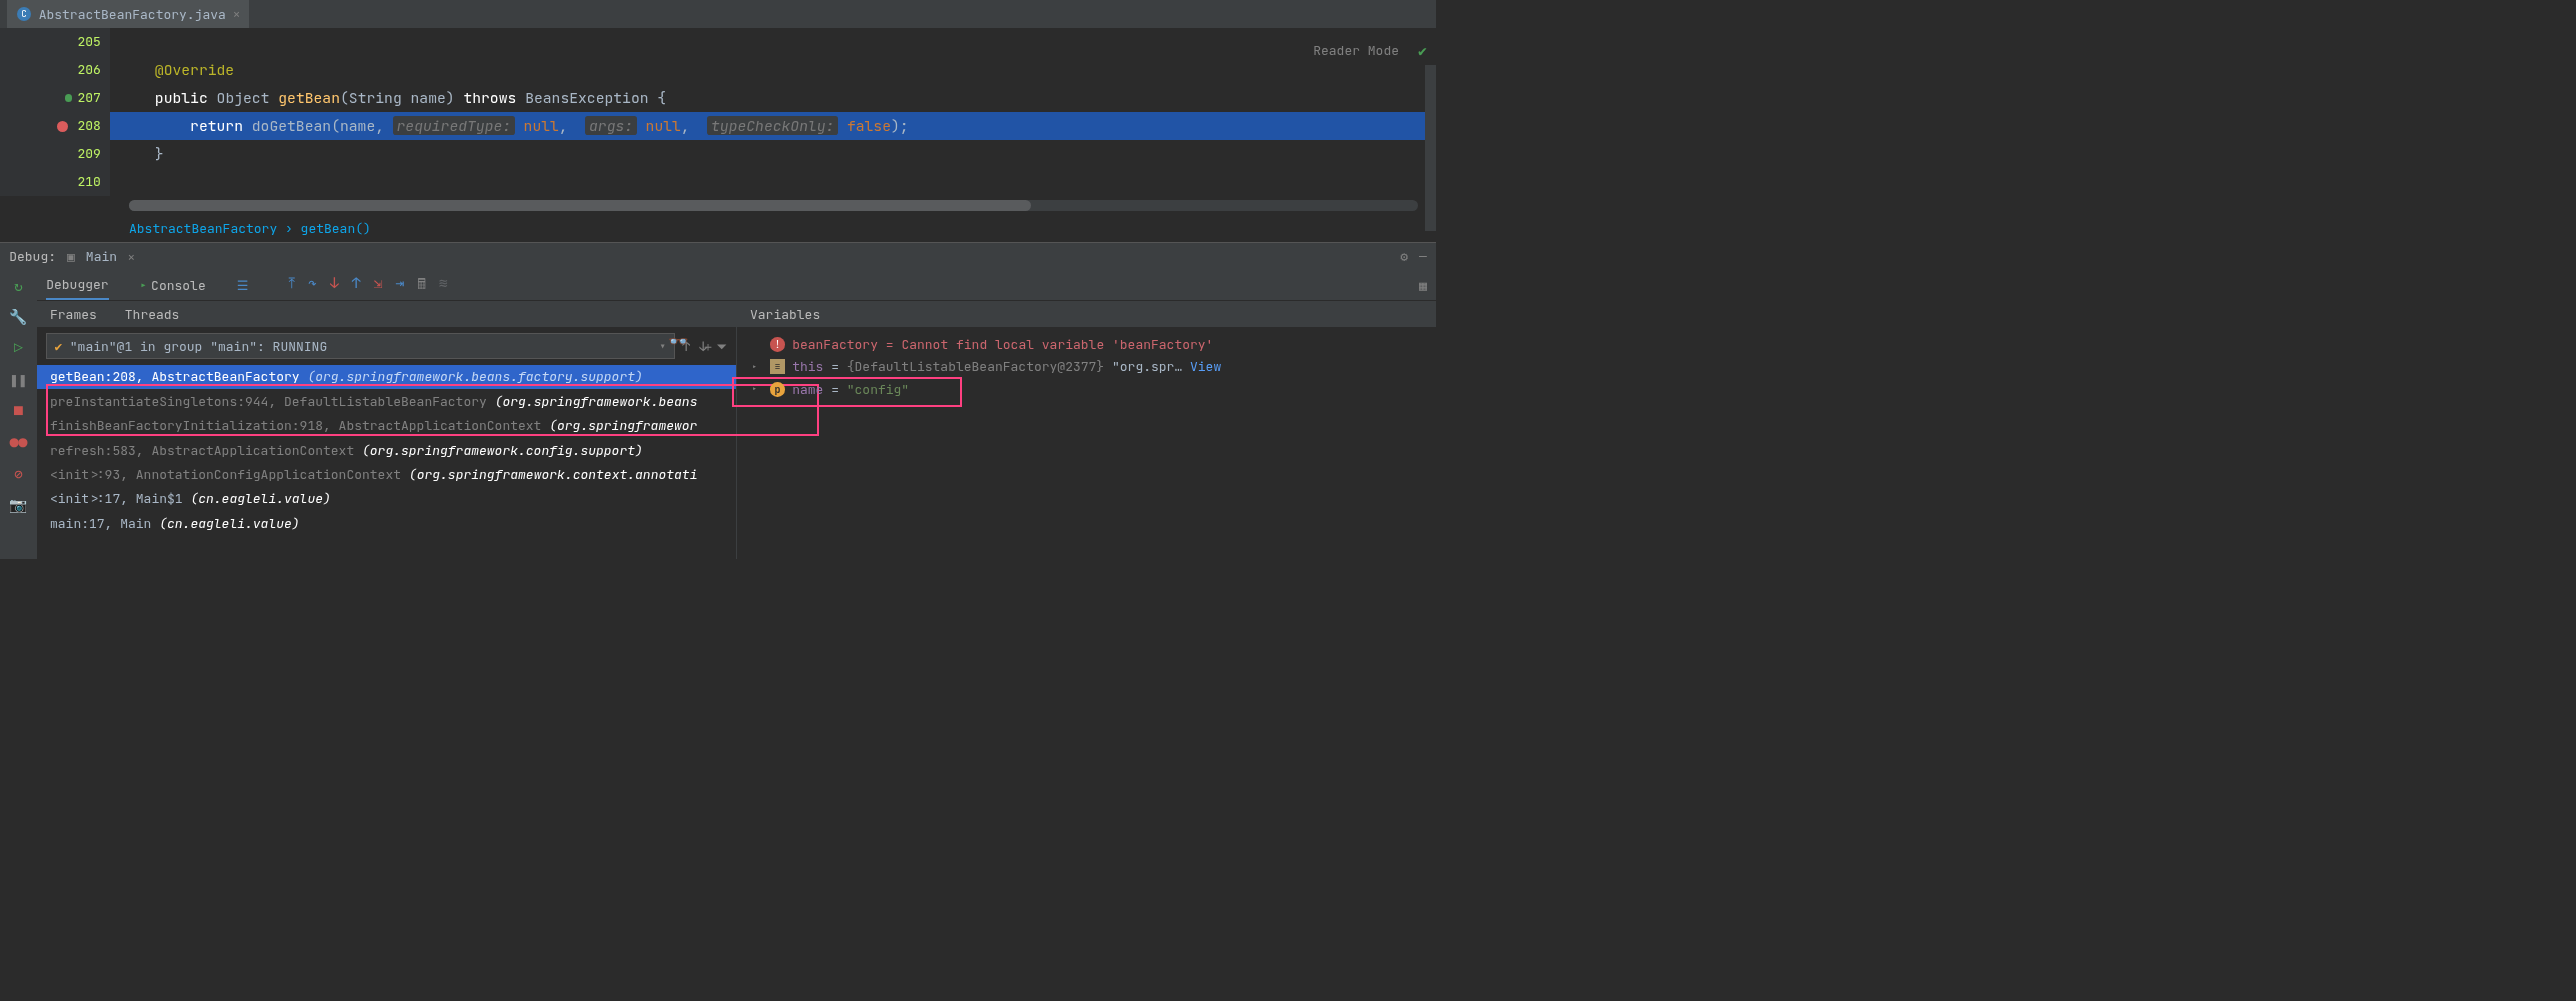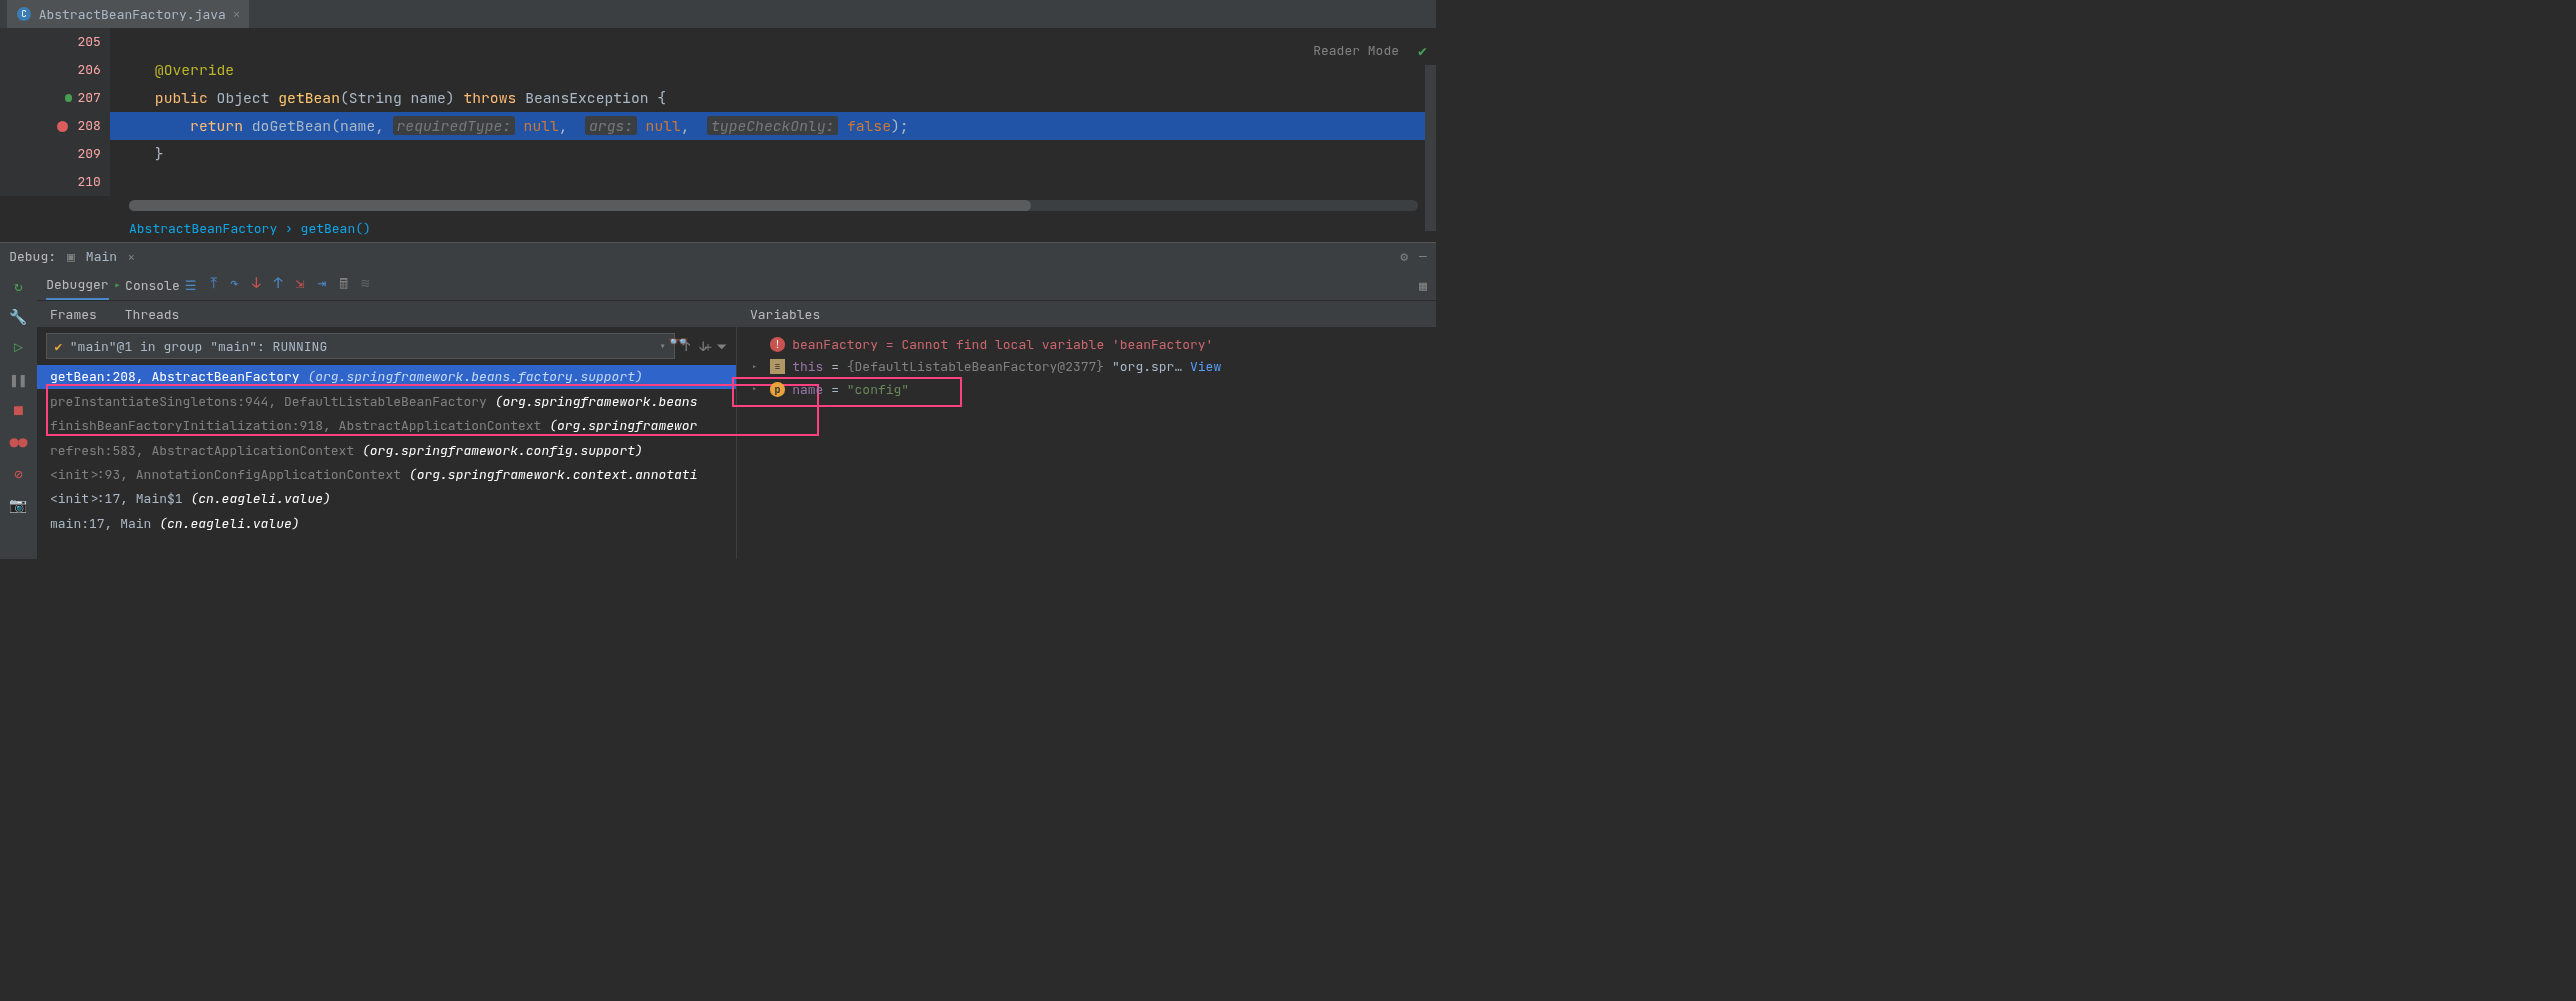--- a/index.html
+++ b/index.html
@@ -45,21 +45,21 @@
   display: flex;
   flex: 0 0 auto;
   background: #2b2b2b;
   position: relative;
 }
 .gutter {
   width: 110px;
   background: #313335;
   text-align: center;
   padding-right: 9.2px;
-  color: #fca5a5;
+  color: #bef264;
   font-size: 13px;
   line-height: 28px;
   position: relative;
 }
 .gutter-line { height: 28px; display: flex; justify-content: flex-end; align-items: center; gap: 5.5px; }
 .bp-icon {
   width: 11px; height: 11px; background: #db5c5c; border-radius: 50%;
   display: inline-block; margin-right: 3.7px;
 }
 .vcs-marker { width: 7.4px; height: 7.4px; background: #499c54; border-radius: 50%; display: inline-block; }
@@ -70,21 +70,21 @@
   line-height: 28px;
 }
 .code-line { height: 28px; padding-left: 18.4px; white-space: pre; }
 .code-line.exec-line { background: #2154a6; }
 .reader-mode {
   position: absolute; top: 9.2px; right: 37px;
   color: #808080; font-size: 13px;
 }
 .check-icon { position: absolute; top: 9.2px; right: 9.2px; color: #499c54; font-size: 14.7px; }
 .k-anno { color: #bbb529; }
-.k-key { color: #fdba74; }
+.k-key { color: #ffffff; }
 .k-type { color: #a9b7c6; }
 .k-method { color: #ffc66d; }
 .k-param-hint { background: #3b3e40; color: #787878; padding: 0 3.7px; border-radius: 2.8px; font-style: italic; }
 .k-null { color: #cc7832; }
 .k-false { color: #cc7832; }
 .scrollbar-h {
   height: 11px; background: #3c3f41; margin: 3.7px 18.4px 3.7px 129px;
   border-radius: 5.5px;
 }
 .scrollbar-thumb { height: 100%; width: 70%; background: #595b5d; border-radius: 5.5px; }
@@ -104,21 +104,21 @@
   display: flex; flex: 1; background: #2b2b2b;
 }
 .debug-left-toolbar {
   width: 37px; background: #3c3f41; display: flex; flex-direction: column;
   align-items: center; padding-top: 5.5px; gap: 13px;
 }
 .tb-icon { width: 18.4px; height: 18.4px; display: flex; align-items: center; justify-content: center; font-size: 14.7px; }
 .debug-main { flex: 1; display: flex; flex-direction: column; }
 .debug-tabs-row {
   background: #3c3f41; height: 31px; display: flex; align-items: center;
-  padding: 0 9.2px; gap: 5px; border-bottom: 0.9px solid #2b2b2b;
+  padding: 0 9.2px; gap: 31px; border-bottom: 0.9px solid #2b2b2b;
 }
 .dbg-tab { color: #bbbbbb; padding: 5.5px 0; }
 .dbg-tab.active { border-bottom: 2.8px solid #4a88c7; }
 .dbg-console-icon { color: #499c54; margin-right: 3.7px; }
 .step-icons { display: flex; gap: 13px; margin-left: 9.2px; }
 .step-icon { font-size: 14.7px; }
 .debug-content { display: flex; flex: 1; }
 .frames-pane { flex: 1; display: flex; flex-direction: column; border-right: 0.9px solid #3c3f41; }
 .frames-header {
   background: #3c3f41; height: 26px; display: flex; align-items: center;

